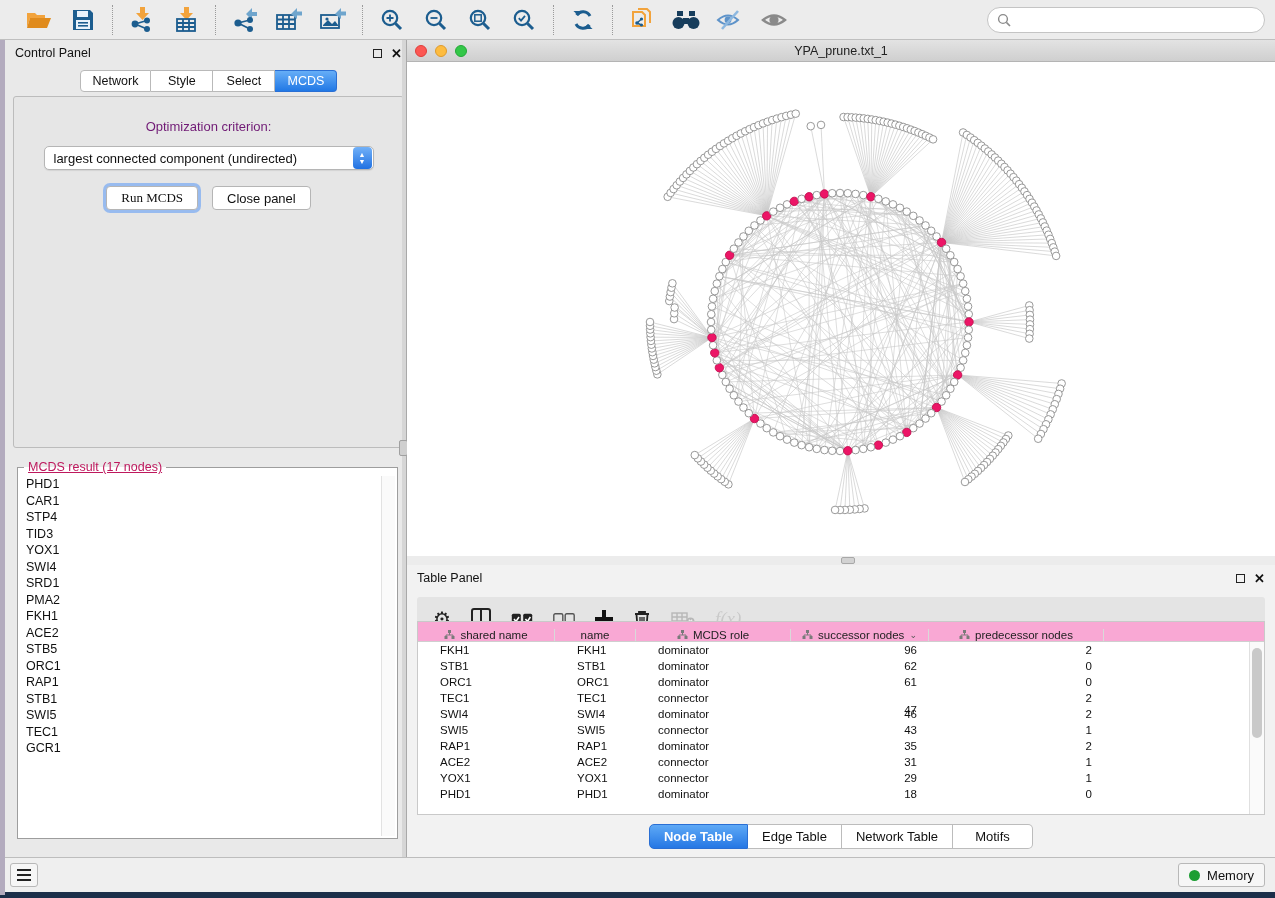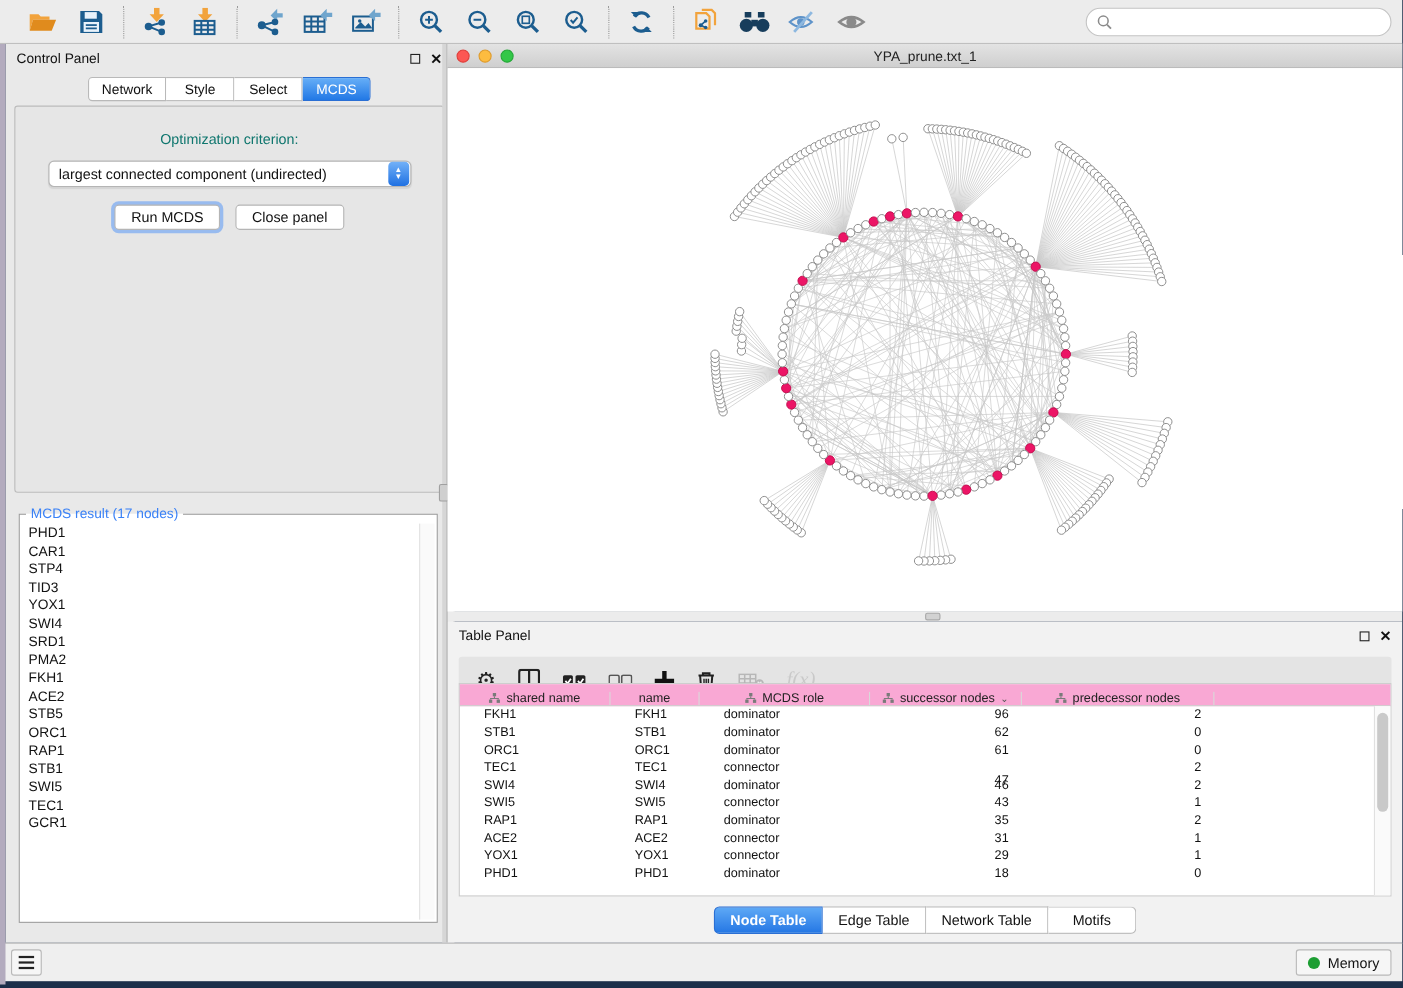--- a/index.html
+++ b/index.html
@@ -29,31 +29,31 @@
   .float-icon { width:9px; height:9px; border:1.6px solid #222; display:inline-block; cursor:pointer; }
   .close-icon { font-size:13px; font-weight:bold; color:#111; line-height:9px; cursor:pointer; }
 
   .seg-tabs { display:flex; justify-content:center; margin-top:4px; }
   .seg-tab { min-width:62px; padding:3px 12px; background:#fff; border:1px solid #b9b9b9; border-left:none; text-align:center; font-size:12.5px; color:#111; cursor:pointer; }
   .seg-tab:first-child { border-left:1px solid #b9b9b9; border-radius:4px 0 0 4px; }
   .seg-tab:last-child { border-radius:0 4px 4px 0; }
   .seg-tab.selected { background:linear-gradient(#66aef7,#2178e5); color:#fff; border-color:#2a6fd4; }
 
   .cp-box { position:absolute; left:8px; right:8px; top:56px; height:352px; background:#e6e6e6; border:1px solid #bcbcbc; border-radius:3px; padding-top:22px; }
-  .opt-label { text-align:center; font-size:13px; color:#0f766e; margin-bottom:12px; }
+  .opt-label { text-align:center; font-size:13px; color:#701a75; margin-bottom:12px; }
   .dropdown { margin:0 auto; width:330px; height:24px; background:#fff; border:1px solid #b5b5b5; border-radius:5px; display:flex; align-items:center; cursor:pointer; box-shadow:0 1px 1px rgba(0,0,0,.08); }
   .dropdown .dd-text { flex:1; padding:0 9px; font-size:13px; color:#111; white-space:nowrap; overflow:hidden; }
   .dd-stepper { width:19px; height:22px; margin-right:1px; border-radius:4px; background:linear-gradient(#72b1f8,#2071e2); display:flex; flex-direction:column; align-items:center; justify-content:center; gap:1px; }
   .dd-stepper span { color:#fff; font-size:7px; line-height:6px; }
   .cp-buttons { display:flex; justify-content:center; gap:14px; margin-top:16px; }
   .btn { background:#fff; border:1px solid #b5b5b5; border-radius:4px; padding:3px 14px; font-size:13px; color:#111; cursor:pointer; font-family:"Liberation Sans",sans-serif; }
-  .btn.focused { box-shadow:0 0 0 3px rgba(110,165,245,.65); }
+  .btn.focused { box-shadow:0 0 0 3px rgba(110,165,245,.65);font-family:Liberation Serif, serif; }
 
   .mcds-fieldset { position:absolute; left:12px; right:14px; top:420px; bottom:18px; border:1px solid #9d9d9d; background:#fff; }
-  .mcds-fieldset legend { margin-left:6px; padding:0 4px; font-size:12.5px; color:#3b82f6; background:transparent; }
+  .mcds-fieldset legend { margin-left:6px; padding:0 4px; font-size:12.5px; color:#be185d; background:transparent;text-decoration:underline; }
   .mcds-list { position:absolute; inset:2px 16px 2px 2px; overflow:hidden; background:#fff; }
   .mcds-item { font-size:12.5px; color:#111; padding:1px 6px; line-height:14.5px; cursor:default; }
   .mcds-scroll { position:absolute; top:2px; right:2px; bottom:2px; width:14px; background:#fafafa; border-left:1px solid #e2e2e2; }
 
   
   .v-splitter { position:absolute; left:402px; top:40px; width:5px; bottom:38px; background:#d6d6d6; border-right:1px solid #a9a9a9; cursor:col-resize; }
   .v-grip { position:absolute; left:-3px; top:400px; width:9px; height:16px; background:#cfcfcf; border:1px solid #a0a0a0; border-radius:2px; }
   .h-splitter { position:absolute; left:407px; right:0; top:556px; height:9px; background:#ececec; cursor:row-resize; }
   .h-grip { position:absolute; left:50%; top:1px; width:14px; height:7px; background:#d2d2d2; border:1px solid #a8a8a8; border-radius:2px; }
 

